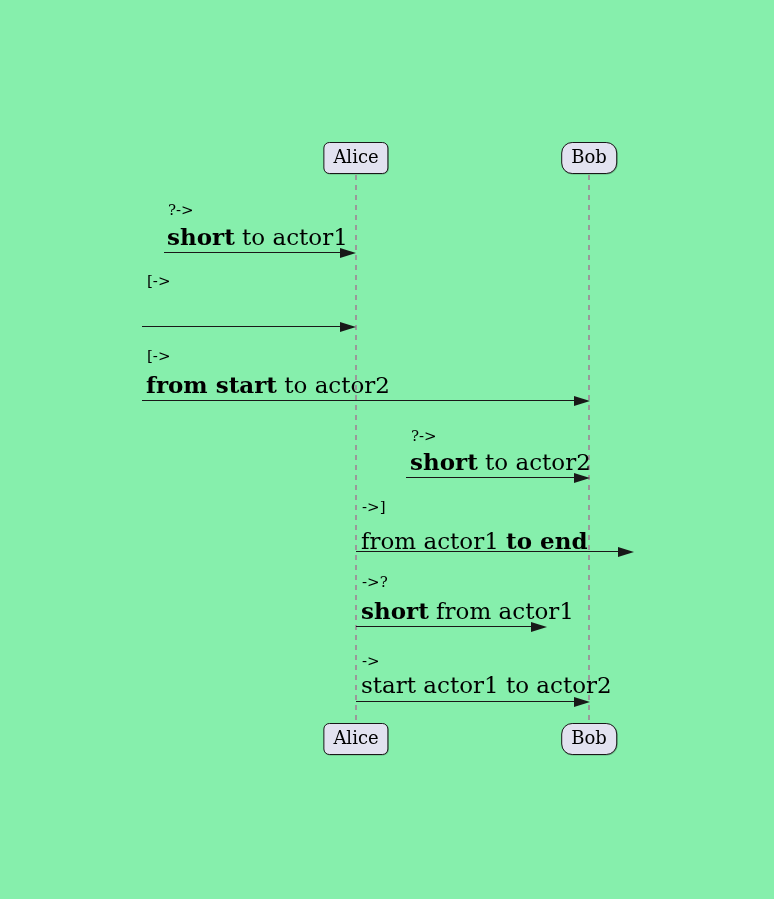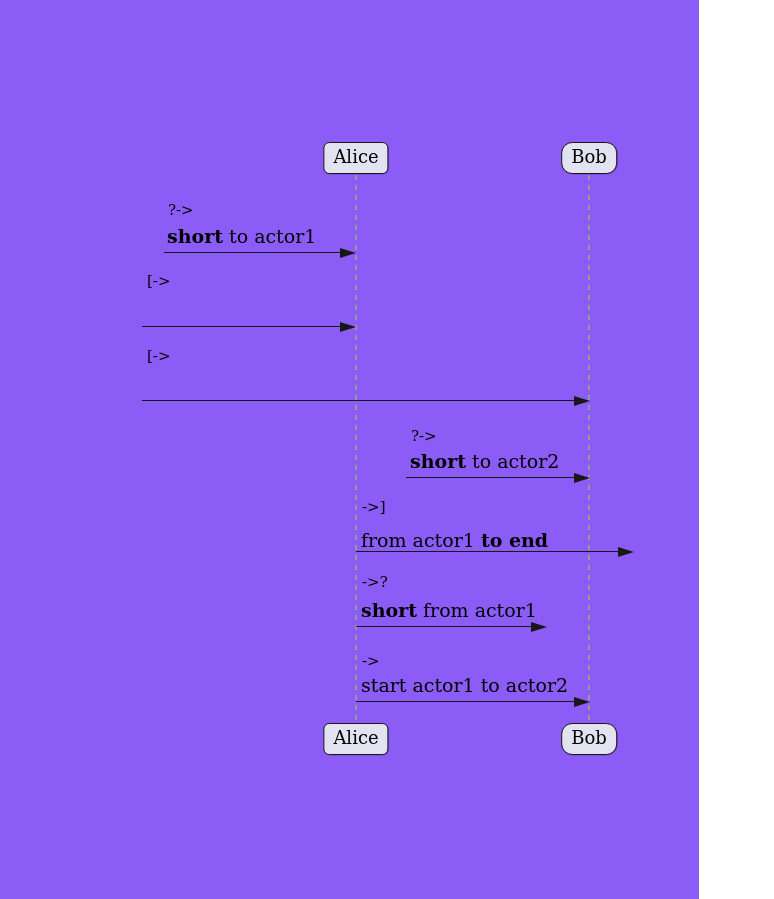--- a/index.html
+++ b/index.html
@@ -5,22 +5,22 @@
   :root{
     --actor-fill:#E2E2F0;
     --actor-border:#181818;
     --lifeline:#999999;
     --arrow:#181818;
     --text:#000000;
   }
   html,body{margin:0;padding:0;background:#ffffff;}
   .canvas{
     position:relative;
-    width:699px;height:899px;
-    background:#8b5cf6;
+    width:774px;height:899px;
+    background:#86efac;
     font-family:"DejaVu Serif", serif;
     color:var(--text);
     overflow:hidden;
   }
   .lifeline{
     position:absolute;
     width:2px;
     top:175px;height:548px;
     background:repeating-linear-gradient(to bottom, var(--lifeline) 0 5px, transparent 5px 10px);
   }
@@ -44,21 +44,21 @@
   .actor.alice{left:356px;}
   .actor.bob{left:589px;border-radius:11px;}
   .op{
     position:absolute;
     font-size:15px;
     line-height:18px;
     white-space:pre;
   }
   .msglabel{
     position:absolute;
-    font-size:19px;
+    font-size:23px;
     line-height:21px;
     white-space:pre;
   }
   .msglabel b{font-weight:bold;}
   .arrow{position:absolute;height:11px;}
   .arrow .line{
     position:absolute;left:0;right:11px;top:4.6px;height:1.7px;
     background:var(--arrow);
   }
   .arrow .head{
@@ -89,20 +89,21 @@
     <i class="head"></i>
   </div>
 
   <div class="op" style="left:147px;top:272px">[-&gt;</div>
   <div class="arrow" style="left:142px;top:321px;width:214px">
     <i class="line"></i>
     <i class="head"></i>
   </div>
 
   <div class="op" style="left:147px;top:347px">[-&gt;</div>
+  <div class="msglabel" style="left:146px;top:374px"><b>from start</b><span> to actor2</span></div>
   <div class="arrow" style="left:142px;top:395px;width:448px">
     <i class="line"></i>
     <i class="head"></i>
   </div>
 
   <div class="op" style="left:411px;top:427px">?-&gt;</div>
   <div class="msglabel" style="left:410px;top:451px"><b>short</b><span> to actor2</span></div>
   <div class="arrow" style="left:406px;top:472px;width:184px">
     <i class="line"></i>
     <i class="head"></i>

